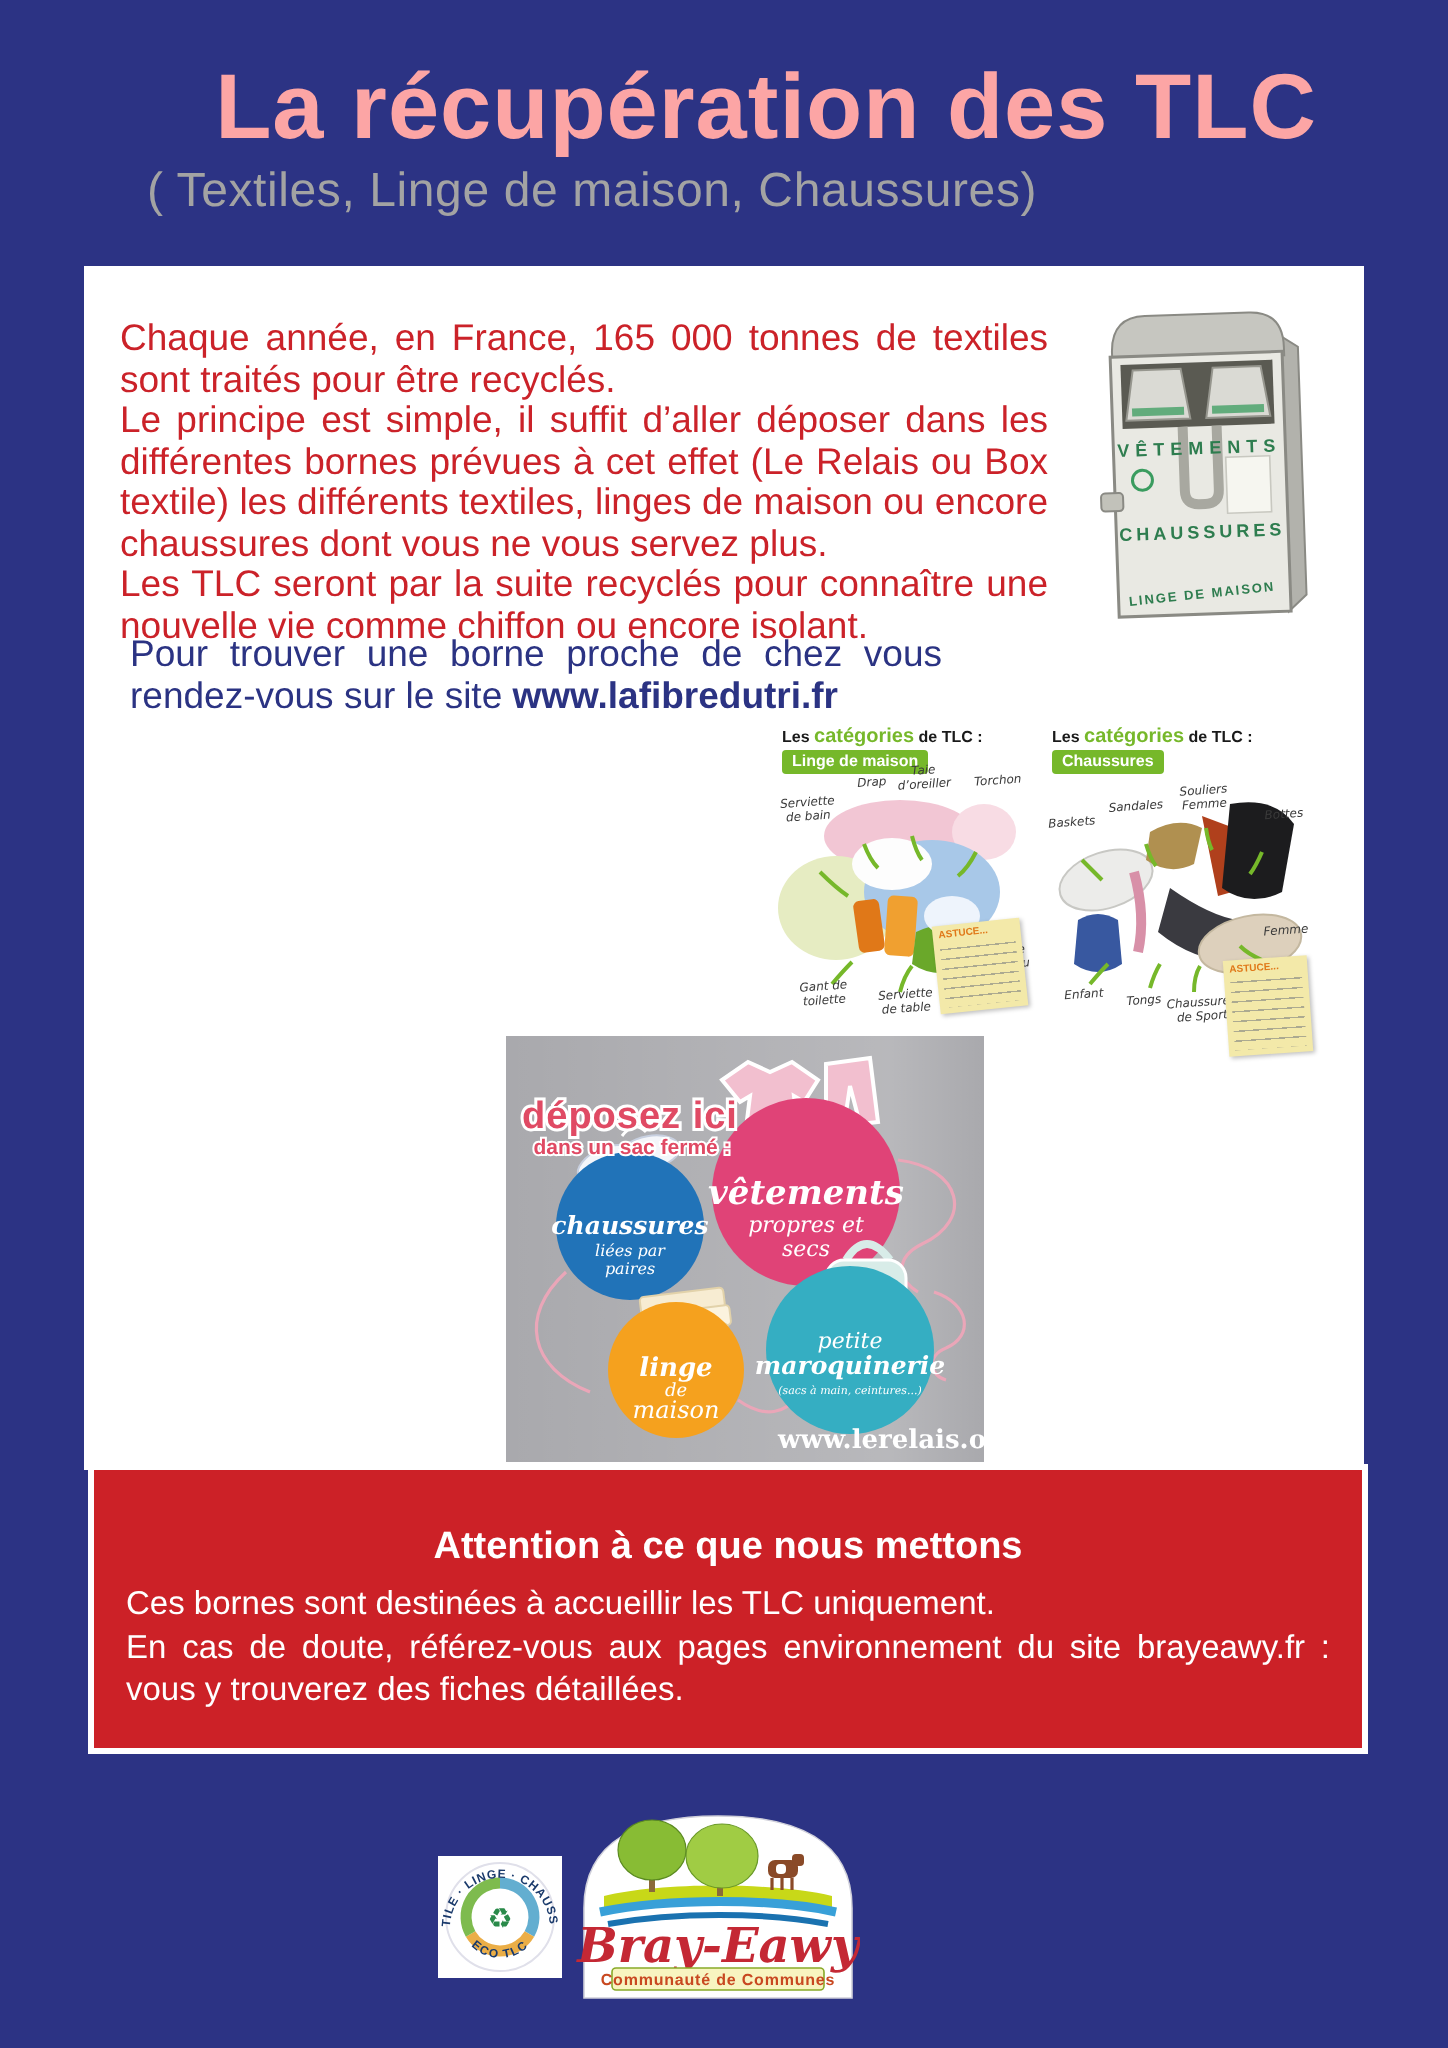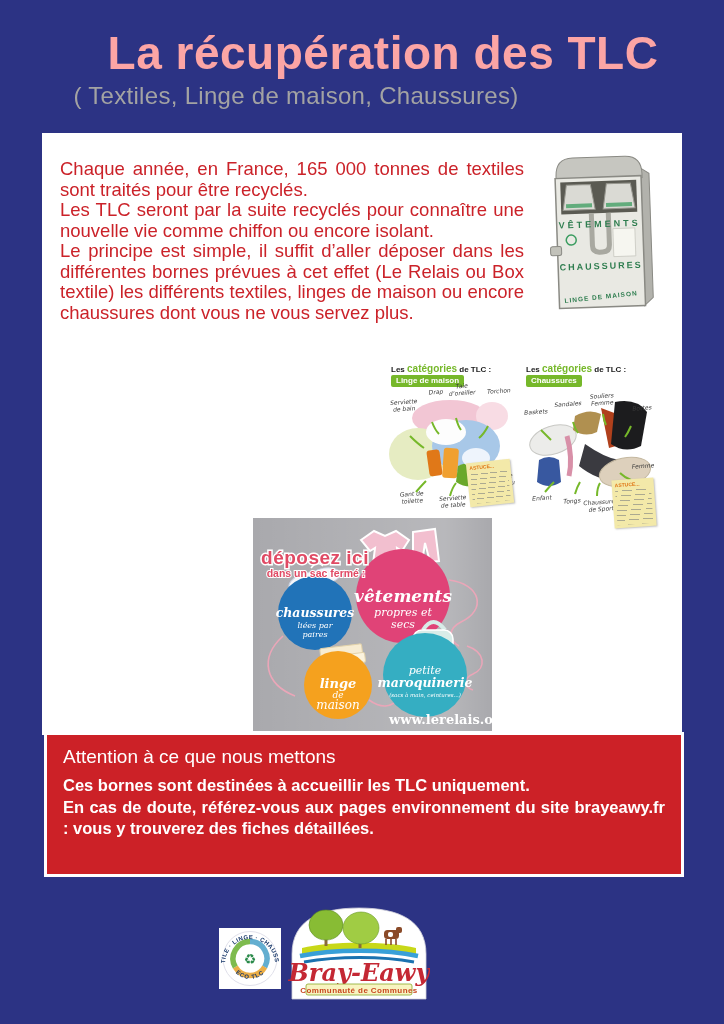--- a/index.html
+++ b/index.html
@@ -34,43 +34,44 @@
              font-size:6px;line-height:6.5px;color:#3a3a3a;text-align:center;transform:rotate(-4deg);}
   .note{position:absolute;background:#f3e9a9;box-shadow:1px 1px 2px rgba(0,0,0,.25);}
   .note .scrib{position:absolute;left:3px;right:3px;top:10px;bottom:3px;
     background:repeating-linear-gradient(0deg,transparent 0 4.2px,#9a9a8a 4.2px 4.9px);opacity:.8;}
   .note .ttl{position:absolute;left:3px;top:2px;font-size:5px;font-weight:bold;color:#e07818;}
   
   .relais{position:absolute;left:253px;top:518px;width:239px;height:213px;}
   
   .red-box{position:absolute;left:44px;top:732px;width:602px;height:114px;
            background:#cc2127;border:3px solid #ffffff;color:#ffffff;padding:11px 16px 14px;}
-  .red-box h2{margin:0 0 7px;font-size:19px;font-weight:normal;}
-  .red-box p{margin:0;font-size:16.5px;font-weight:bold;line-height:21.5px;text-align:justify;}
+  .red-box h2{margin:17px 0 7px;font-size:19px;font-weight:bold;text-align:center;}
+  .red-box p{margin:0;font-size:16.5px;font-weight:normal;line-height:21.5px;text-align:justify;}
   .red-box p.gap{margin-bottom:21px;}
   
   .ecotlc{position:absolute;left:219px;top:928px;width:62px;height:61px;}
   .bray{position:absolute;left:288px;top:902px;width:142px;height:99px;}
 </style>
 </head>
 <body>
 
 <div class="poster">
 
   <div class="title">La récupération des TLC</div>
   <div class="subtitle">( Textiles, Linge de maison, Chaussures)</div>
 
   <div class="white-box"></div>
 
   <div class="intro">
     <p>Chaque année, en France, 165 000 tonnes de textiles sont traités pour être recyclés.</p>
+    <p>Le principe est simple, il suffit d’aller déposer dans les différentes bornes prévues à cet effet (Le Relais ou Box textile) les différents textiles, linges de maison ou encore chaussures dont vous ne vous servez plus.</p>
     <p>Les TLC seront par la suite recyclés pour connaître une nouvelle vie comme chiffon ou encore isolant.</p>
-    <p>Le principe est simple, il suffit d’aller déposer dans les différentes bornes prévues à cet effet (Le Relais ou Box textile) les différents textiles, linges de maison ou encore chaussures dont vous ne vous servez plus.</p>
-  </div>
-
+  </div>
+
+  <div class="find"><span>Pour trouver une borne proche de chez vous rendez-vous sur le site </span><span class="site">www.lafibredutri.fr</span></div>
 
   <div class="bin">
     <svg width="116" height="168" viewBox="0 0 116 168">
       <g transform="rotate(-2 58 84)">
         <path d="M97,20 L106,26 L106,150 L97,158 Z" fill="#b2b2ac" stroke="#8a8a84" stroke-width="1"></path>
         <path d="M13,26 Q13,8 30,8 L82,8 Q99,8 99,26 L99,30 L13,30 Z" fill="#c6c6c0" stroke="#8a8a84" stroke-width="1"></path>
         <rect x="12" y="28" width="86" height="130" fill="#e9e9e3" stroke="#8a8a84" stroke-width="1.5"></rect>
         <rect x="17" y="32" width="76" height="32" fill="#5a5a52"></rect>
         <path d="M19,60 L51,60 L47,35 L23,35 Z" fill="#dadad4" stroke="#96968e" stroke-width="1"></path>
         <path d="M59,60 L91,60 L87,35 L63,35 Z" fill="#dadad4" stroke="#96968e" stroke-width="1"></path>

